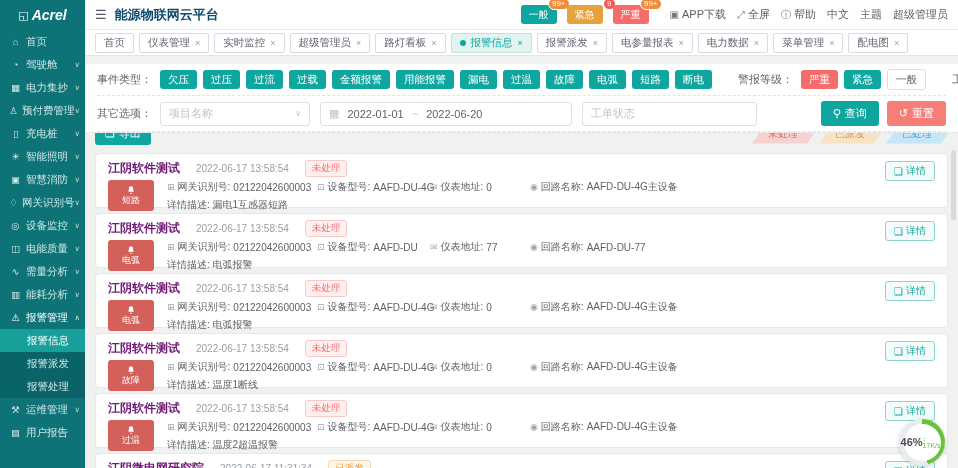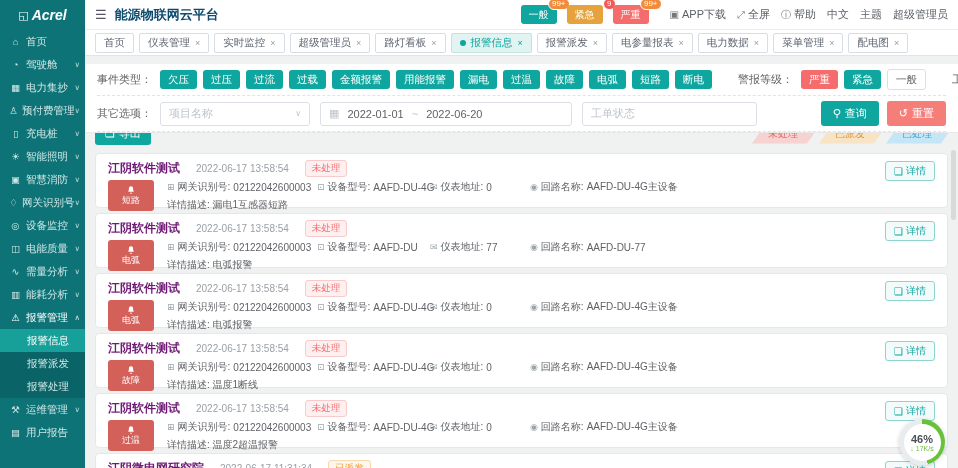--- a/index.html
+++ b/index.html
@@ -103,21 +103,21 @@
   .btn-detail { position:absolute; right:12px; top:7px; display:flex; align-items:center; gap:3px;
     border:1px solid #8ed3cd; background:#f2fbfa; color:#0fa6a0; border-radius:3px;
     font-size:10px; padding:2px 8px; cursor:pointer; }
 
   
   .gauge { position:absolute; right:13px; bottom:3px; width:46px; height:46px; border-radius:50%;
     background:conic-gradient(#67c23a 0 46%, #e8ecee 46% 100%);
     display:flex; align-items:center; justify-content:center;
     box-shadow:0 1px 4px rgba(0,0,0,.18); z-index:60; cursor:pointer; }
   .gauge-in { width:37px; height:37px; border-radius:50%; background:#fff;
-    display:flex; flex-direction:column; align-items:center; justify-content:center; }
+    display:flex; flex-direction:row; align-items:center; justify-content:flex-end; }
   .gp { font-size:11px; font-weight:bold; color:#4a4f55; }
   .gs { font-size:7px; color:#67c23a; }
   .scroll-thumb { position:absolute; right:2px; top:150px; width:5px; height:70px;
     background:#d9d9d9; border-radius:3px; z-index:55; cursor:pointer; }
 </style>
 </head>
 <body>
 
 <div class="page">
 

